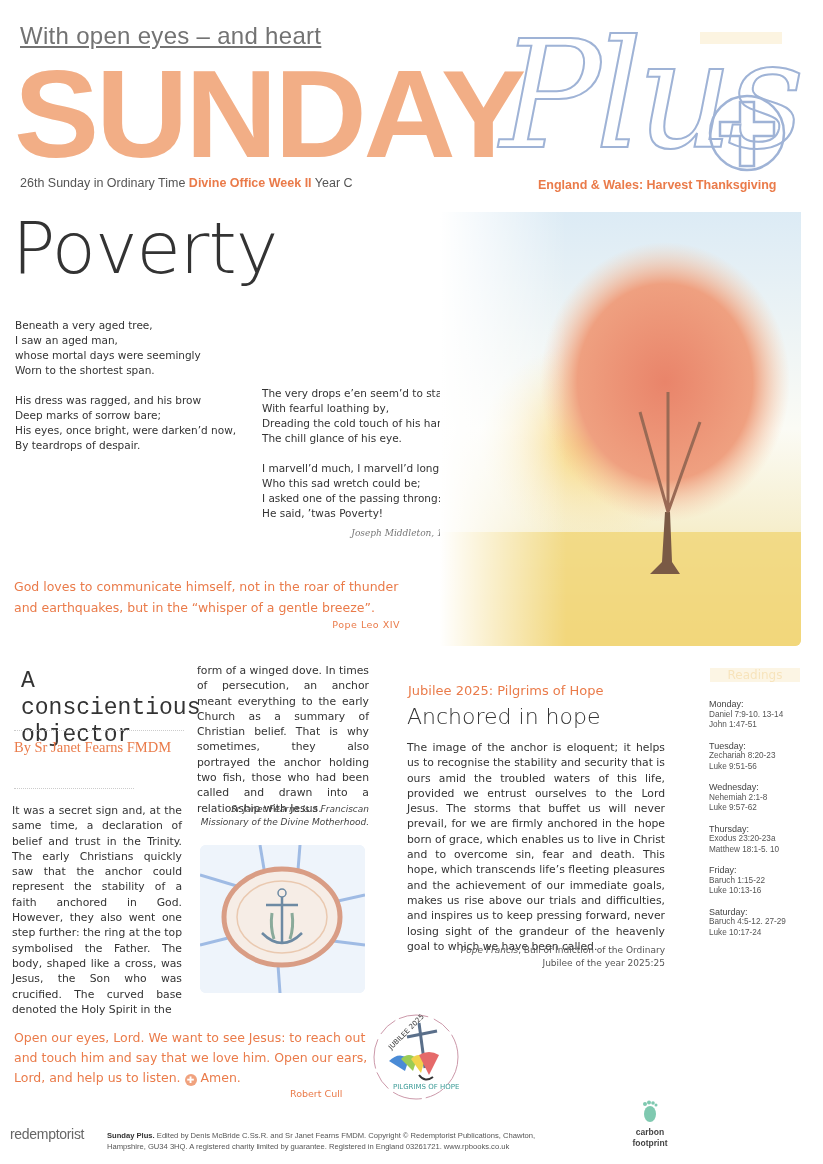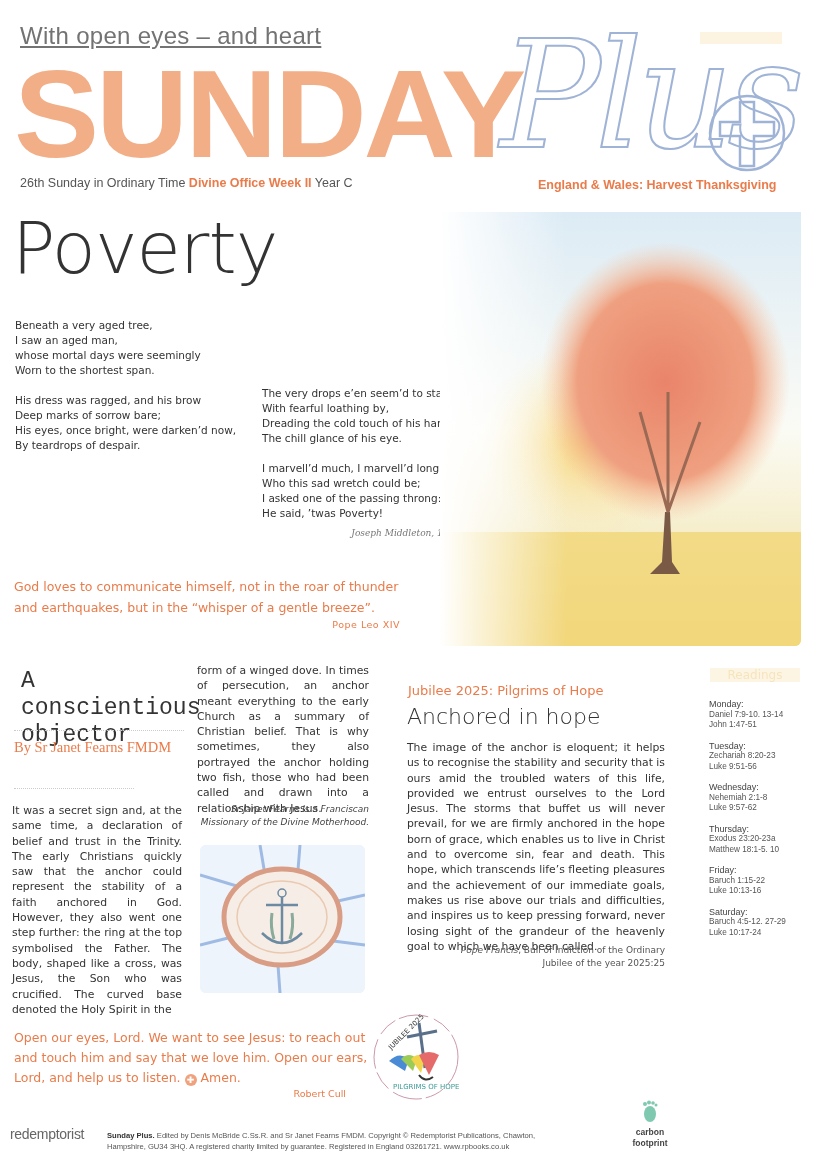--- a/index.html
+++ b/index.html
@@ -54,21 +54,21 @@
   .jub-credit i { font-family: "DejaVu Sans", sans-serif; }
 
   
   .read-head { left: 710px; top: 668px; width: 90px; height: 14px; background: #fbf1d9; opacity: 0.7; font-size: 12px; color: #f5d9a0; text-align: center; }
   .readings { left: 709px; top: 699px; width: 110px; font-family: "Liberation Sans", sans-serif; font-size: 8.2px; line-height: 10.5px; color: #555; }
   .readings .day { font-size: 9px; color: #444; }
   .readings .group { margin-bottom: 10px; }
 
   
   .prayer { left: 14px; top: 1028px; width: 360px; font-size: 12.5px; line-height: 20px; color: #ea7b4a; }
-  .prayer-credit { left: 276px; top: 1088px; width: 70px; text-align: right; font-size: 9.5px; color: #ea7b4a; }
+  .prayer-credit { left: 290px; top: 1088px; width: 70px; font-size: 9.5px; color: #ea7b4a; }
   .jub-logo { left: 367px; top: 1013px; width: 98px; height: 88px; }
 
   
   .footer-logo { left: 10px; top: 1126px; font-family: "Liberation Sans", sans-serif; font-size: 14px; color: #666; letter-spacing: -0.3px; }
   .footer-text { left: 107px; top: 1130px; width: 460px; height: 22px; overflow: hidden; font-family: Liberation Sans, sans-serif; font-size: 7.6px; line-height: 11px; color: #555; }
   .footer-text b { color: #333; }
   .carbon { left: 620px; top: 1100px; width: 60px; height: 46px; text-align: center; }
   .carbon-text { font-family: "Liberation Sans", sans-serif; font-weight: bold; font-size: 8.5px; line-height: 9px; color: #444; margin-top: 2px; }
 </style>
 </head>

